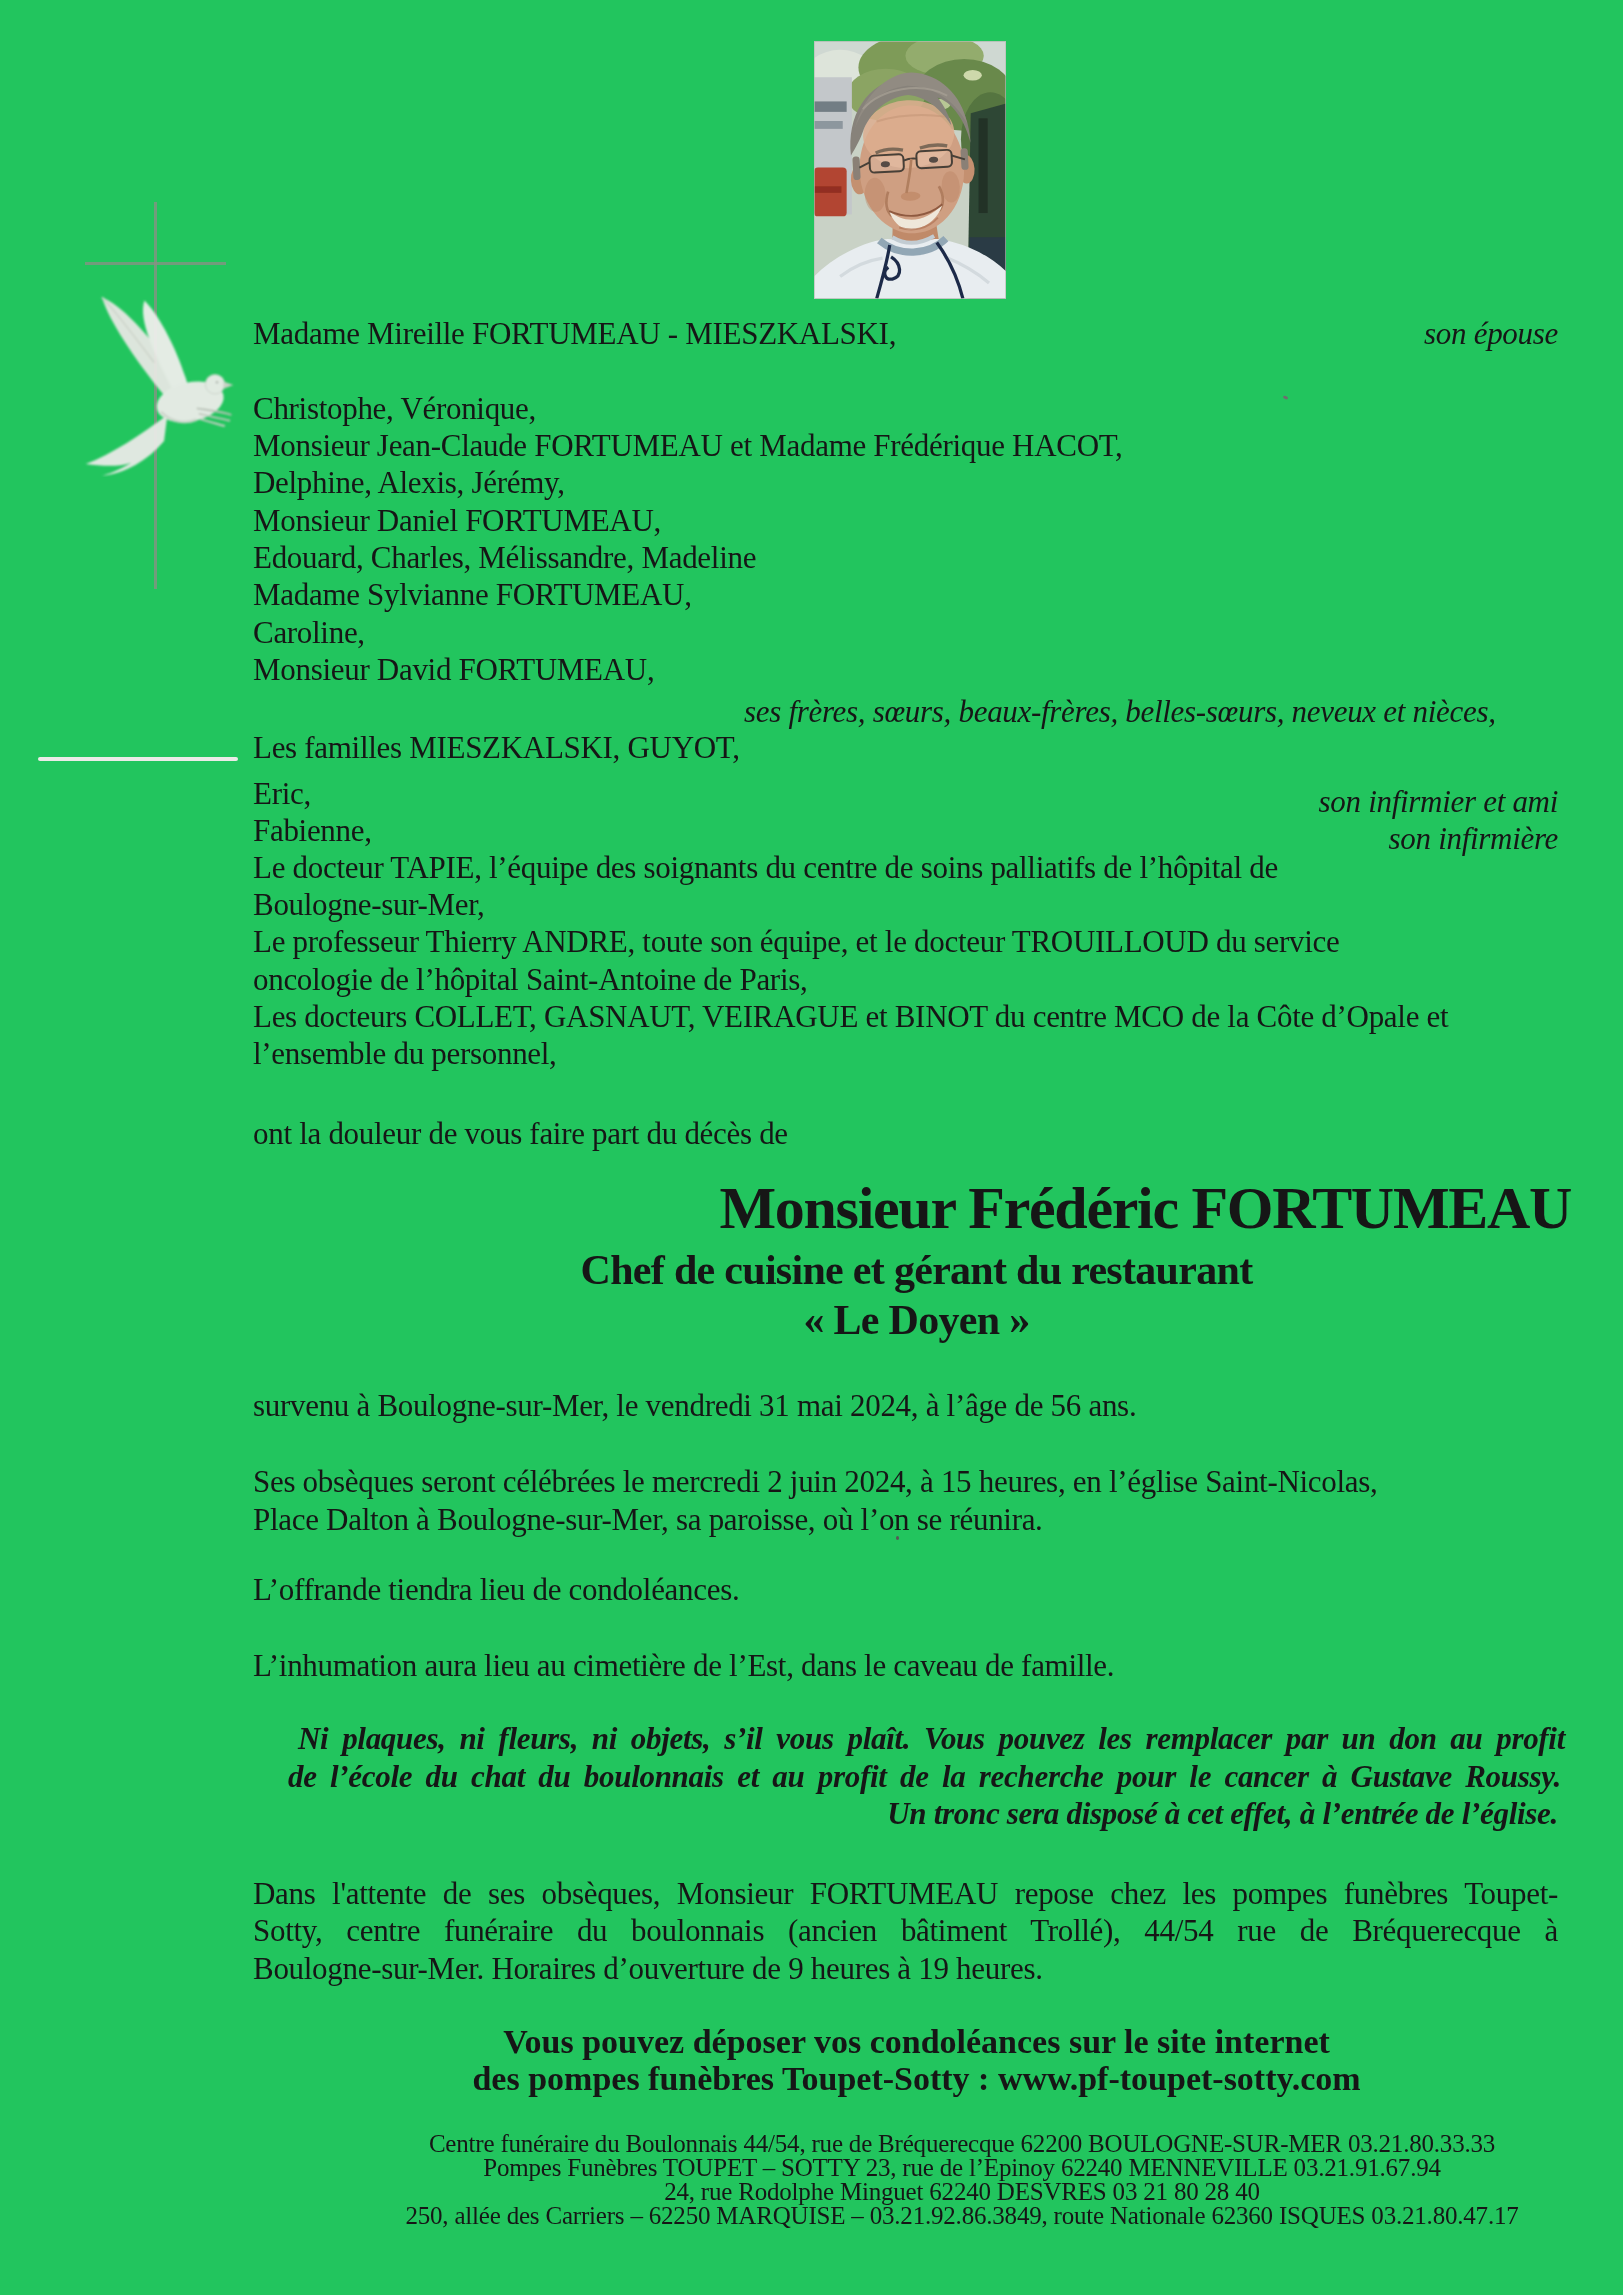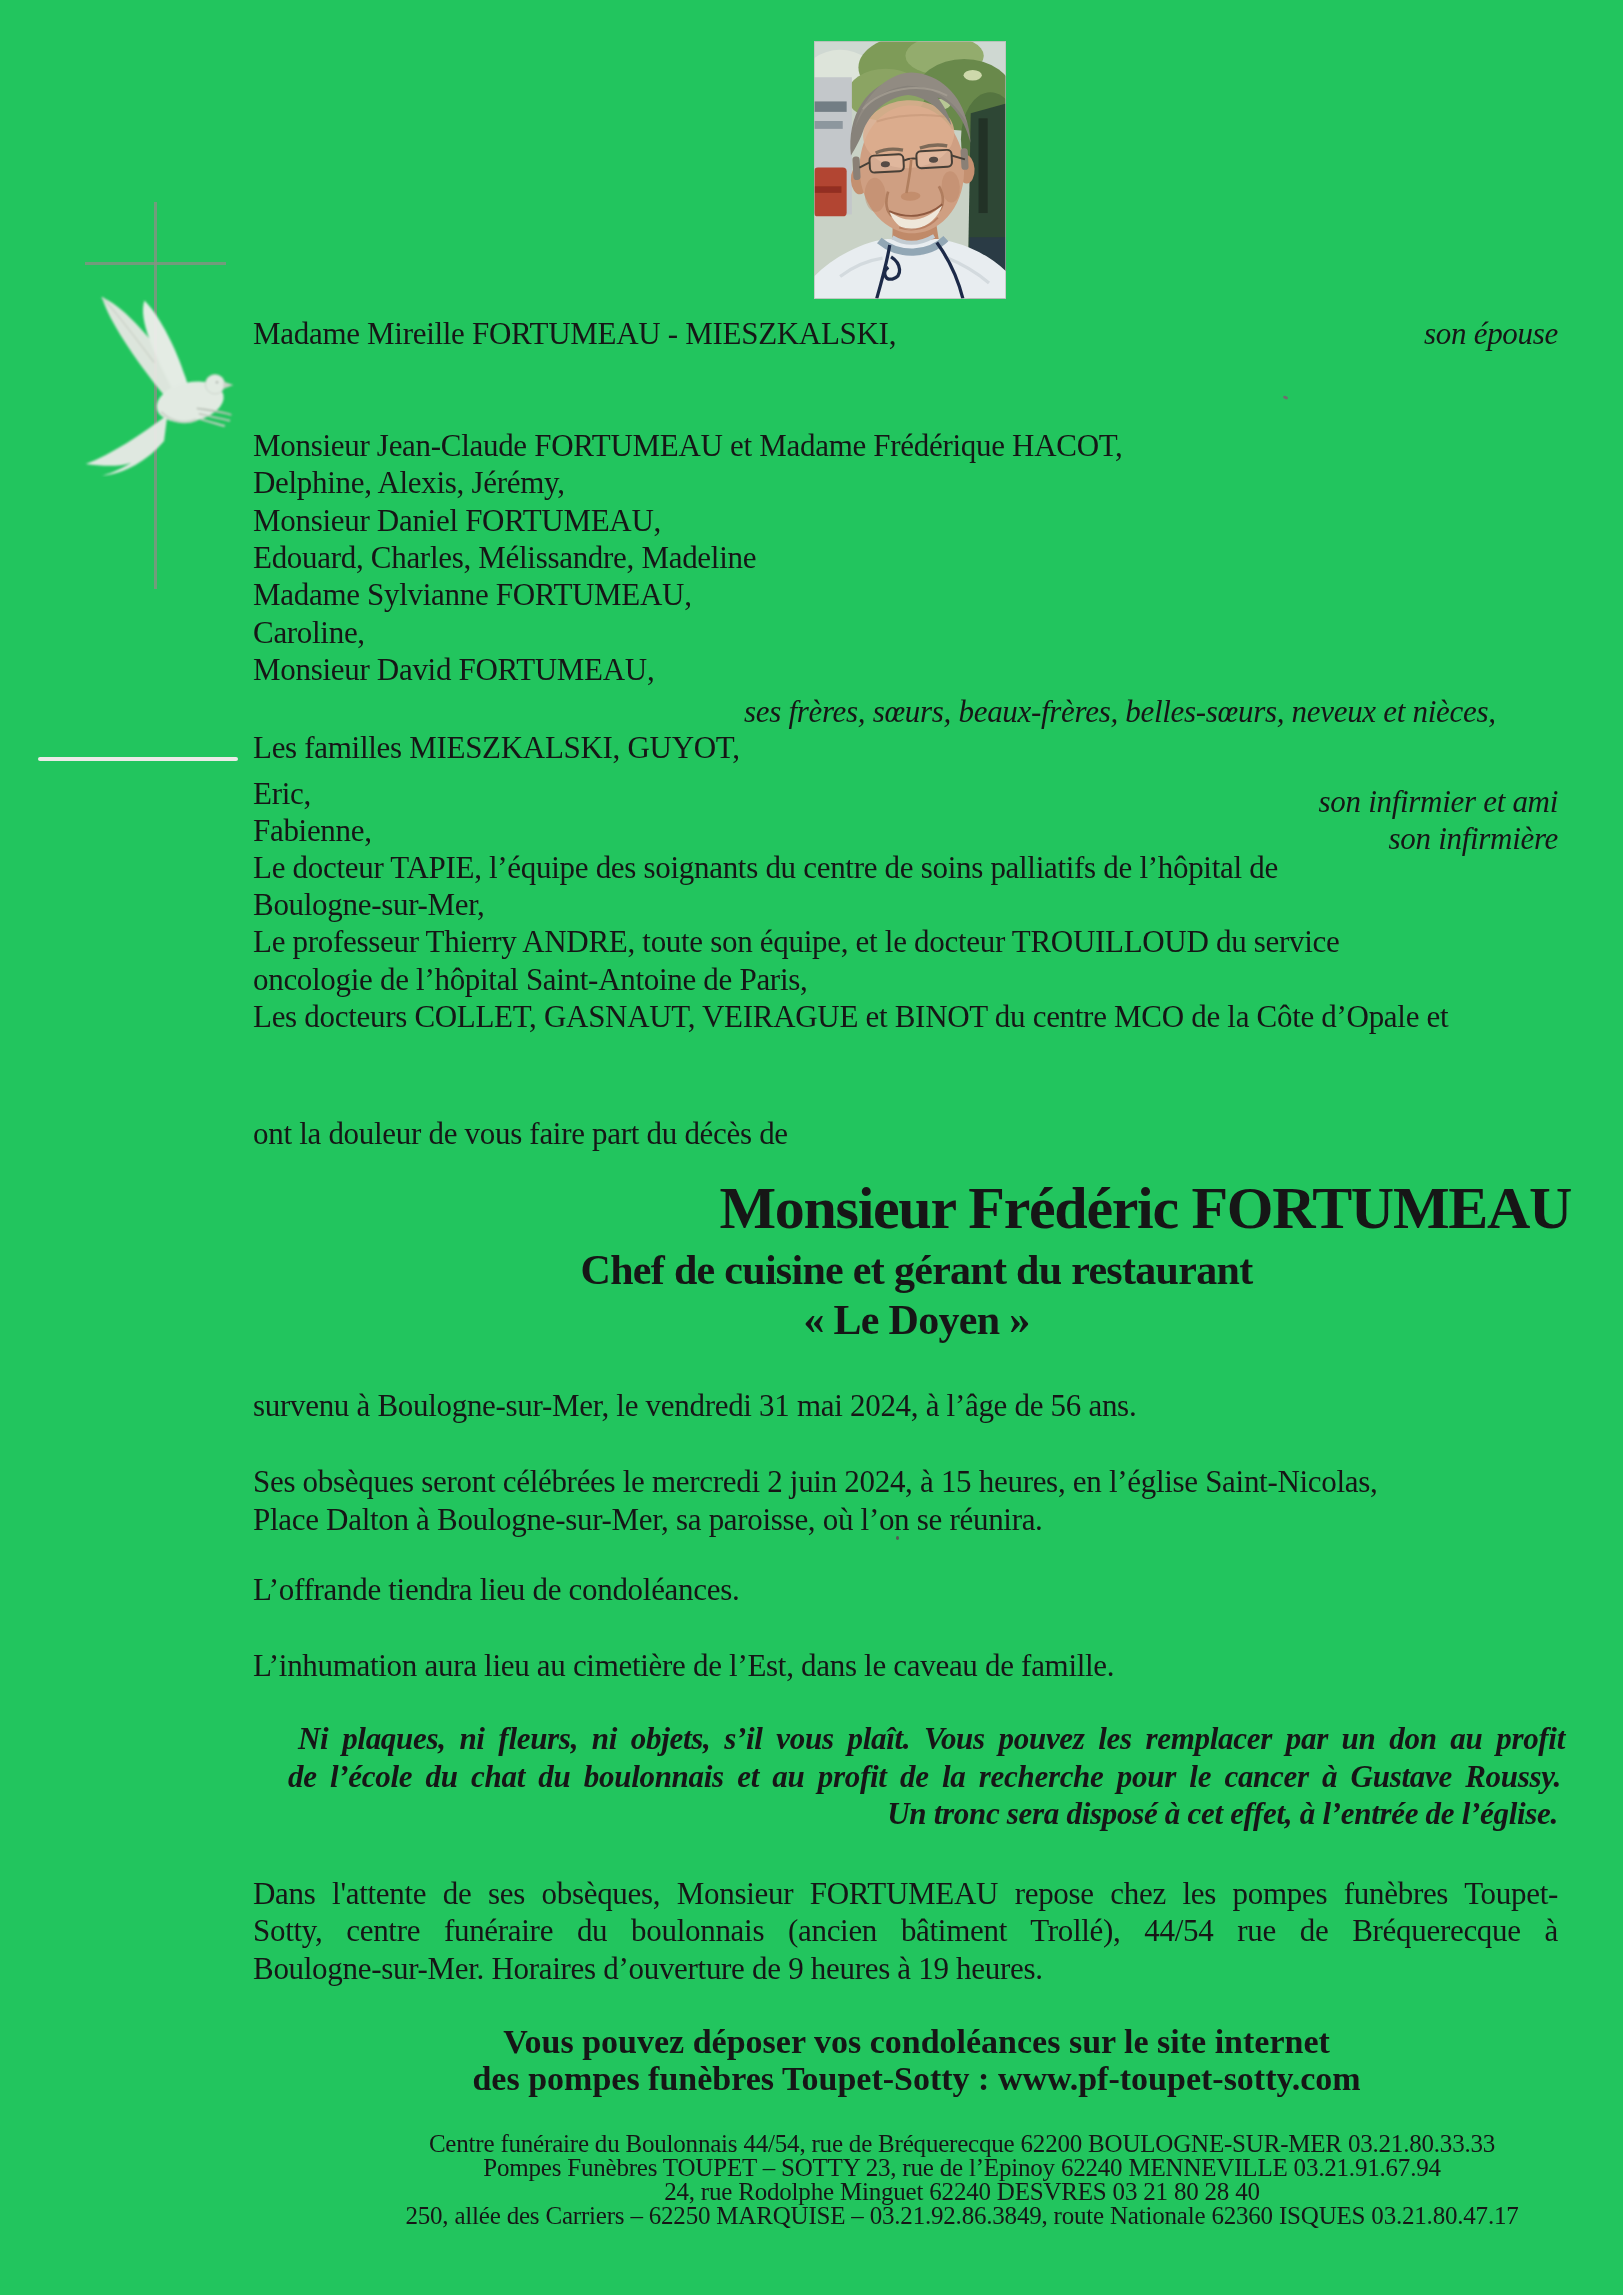--- a/index.html
+++ b/index.html
@@ -156,20 +156,21 @@
   </svg>
 
   <div class="streak"></div>
   <div class="speck1"></div>
   <div class="speck2"></div>
 
   <div class="ln" style="top:316px">
     <span>Madame Mireille FORTUMEAU - MIESZKALSKI,</span>
     <span class="rel">son épouse</span>
   </div>
+  <div class="ln" style="top:391px">Christophe, Véronique,</div>
   <div class="ln" style="top:428px">Monsieur Jean-Claude FORTUMEAU et Madame Frédérique HACOT,</div>
   <div class="ln" style="top:465px">Delphine, Alexis, Jérémy,</div>
   <div class="ln" style="top:503px">Monsieur Daniel FORTUMEAU,</div>
   <div class="ln" style="top:540px">Edouard, Charles, Mélissandre, Madeline</div>
   <div class="ln" style="top:577px">Madame Sylvianne FORTUMEAU,</div>
   <div class="ln" style="top:615px">Caroline,</div>
   <div class="ln" style="top:652px">Monsieur David FORTUMEAU,</div>
 
   <div class="ln indent" style="top:694px">ses frères, sœurs, beaux-frères, belles-sœurs, neveux et nièces,</div>
   <div class="ln" style="top:730px">Les familles MIESZKALSKI, GUYOT,</div>
@@ -180,20 +181,21 @@
   </div>
   <div class="ln" style="top:813px">
     <span>Fabienne,</span>
     <span class="rel low">son infirmière</span>
   </div>
   <div class="ln" style="top:850px">Le docteur TAPIE, l’équipe des soignants du centre de soins palliatifs de l’hôpital de</div>
   <div class="ln" style="top:887px">Boulogne-sur-Mer,</div>
   <div class="ln" style="top:924px">Le professeur Thierry ANDRE, toute son équipe, et le docteur TROUILLOUD du service</div>
   <div class="ln" style="top:962px">oncologie de l’hôpital Saint-Antoine de Paris,</div>
   <div class="ln" style="top:999px">Les docteurs COLLET, GASNAUT, VEIRAGUE et BINOT du centre MCO de la Côte d’Opale et</div>
+  <div class="ln" style="top:1036px">l’ensemble du personnel,</div>
 
   <div class="ln" style="top:1116px">ont la douleur de vous faire part du décès de</div>
 
   <div class="deceased-name">Monsieur Frédéric FORTUMEAU</div>
   <div class="deceased-sub" style="top:1247px">Chef de cuisine et gérant du restaurant</div>
   <div class="deceased-sub" style="top:1297px">« Le Doyen »</div>
 
   <div class="ln" style="top:1388px">survenu à Boulogne-sur-Mer, le vendredi 31 mai 2024, à l’âge de 56 ans.</div>
   <div class="ln" style="top:1464px">Ses obsèques seront célébrées le mercredi 2 juin 2024, à 15 heures, en l’église Saint-Nicolas,</div>
   <div class="ln" style="top:1502px">Place Dalton à Boulogne-sur-Mer, sa paroisse, où l’on se réunira.</div>

